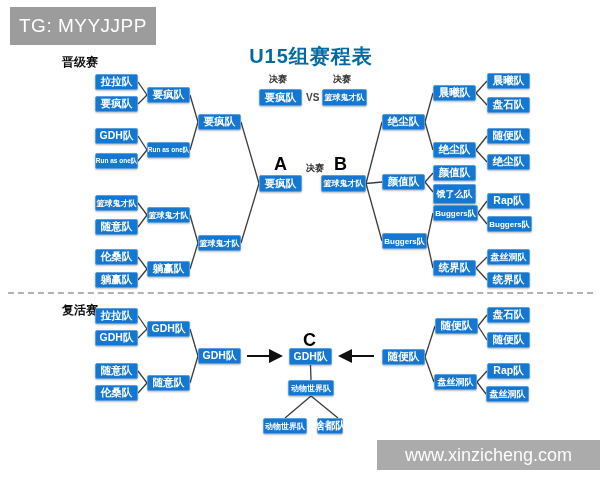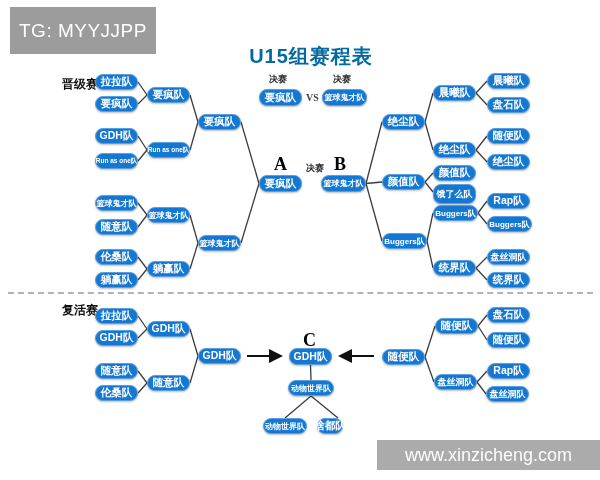--- a/index.html
+++ b/index.html
@@ -4,61 +4,61 @@
 <style>
   html,body{margin:0;padding:0;}
   body{
     width:600px;height:480px;position:relative;overflow:hidden;
     background:#ffffff;
     font-family:"Liberation Sans","DejaVu Sans",sans-serif;
   }
   .abs{position:absolute;}
   
   .wm-top{
-    left:10px;top:7px;width:146px;height:47px;
+    left:10px;top:7px;width:146px;height:38px;
     background:#9c9c9c;color:#fff;font-size:19px;
     display:flex;align-items:center;padding-left:9px;box-sizing:border-box;
     letter-spacing:0.5px;
   }
   .wm-bottom{
     left:377px;top:440px;width:223px;height:30px;
     background:#ababab;color:#fcfcfc;font-size:18px;
     display:flex;align-items:center;justify-content:center;
   }
   
   .title{
     left:311px;top:43px;transform:translateX(-50%);
     font-size:20px;font-weight:bold;color:#0369a1;letter-spacing:1px;white-space:nowrap;
   }
   .section-label{font-size:12px;font-weight:bold;color:#0d0d0d;}
-  .sec-promotion{left:62px;top:76px;}
+  .sec-promotion{left:62px;top:54px;}
   .sec-revival{left:62px;top:302px;}
   
-  .lbl{font-weight:bold;color:#2a2a2a;white-space:nowrap;font-family:Liberation Serif, serif;}
+  .lbl{font-weight:bold;color:#2a2a2a;white-space:nowrap;}
   .lbl-final-l{left:269px;top:73px;font-size:9px;}
   .lbl-final-r{left:333px;top:73px;font-size:9px;}
   .lbl-vs{left:306px;top:92px;font-size:10px;color:#444;text-align:right;}
   .lbl-a{left:274px;top:154px;font-size:18px;color:#000;}
   .lbl-b{left:334px;top:154px;font-size:18px;color:#000;}
   .lbl-final-c{left:306px;top:162px;font-size:9px;}
   .lbl-c{left:303px;top:330px;font-size:18px;color:#000;}
   
   .divider{
     left:8px;top:292px;width:585px;height:0;
     border-top:2px dashed #b3b3b3;
   }
   
   .team-box{
     position:absolute;
     background:#1478d2;
     border:1px solid #5d9fdd;
     box-sizing:border-box;
     color:#ffffff;font-weight:bold;
     display:flex;align-items:center;justify-content:center;
-    white-space:nowrap;border-radius:8px;
+    white-space:nowrap;border-radius:2px;
     box-shadow:0 1px 2px rgba(0,0,0,0.25);
   }
   svg.edges{left:0;top:0;}
 </style>
 </head>
 <body>
 
 <div class="abs wm-top">TG: MYYJJPP</div>
 
 <div class="abs title">U15组赛程表</div>

